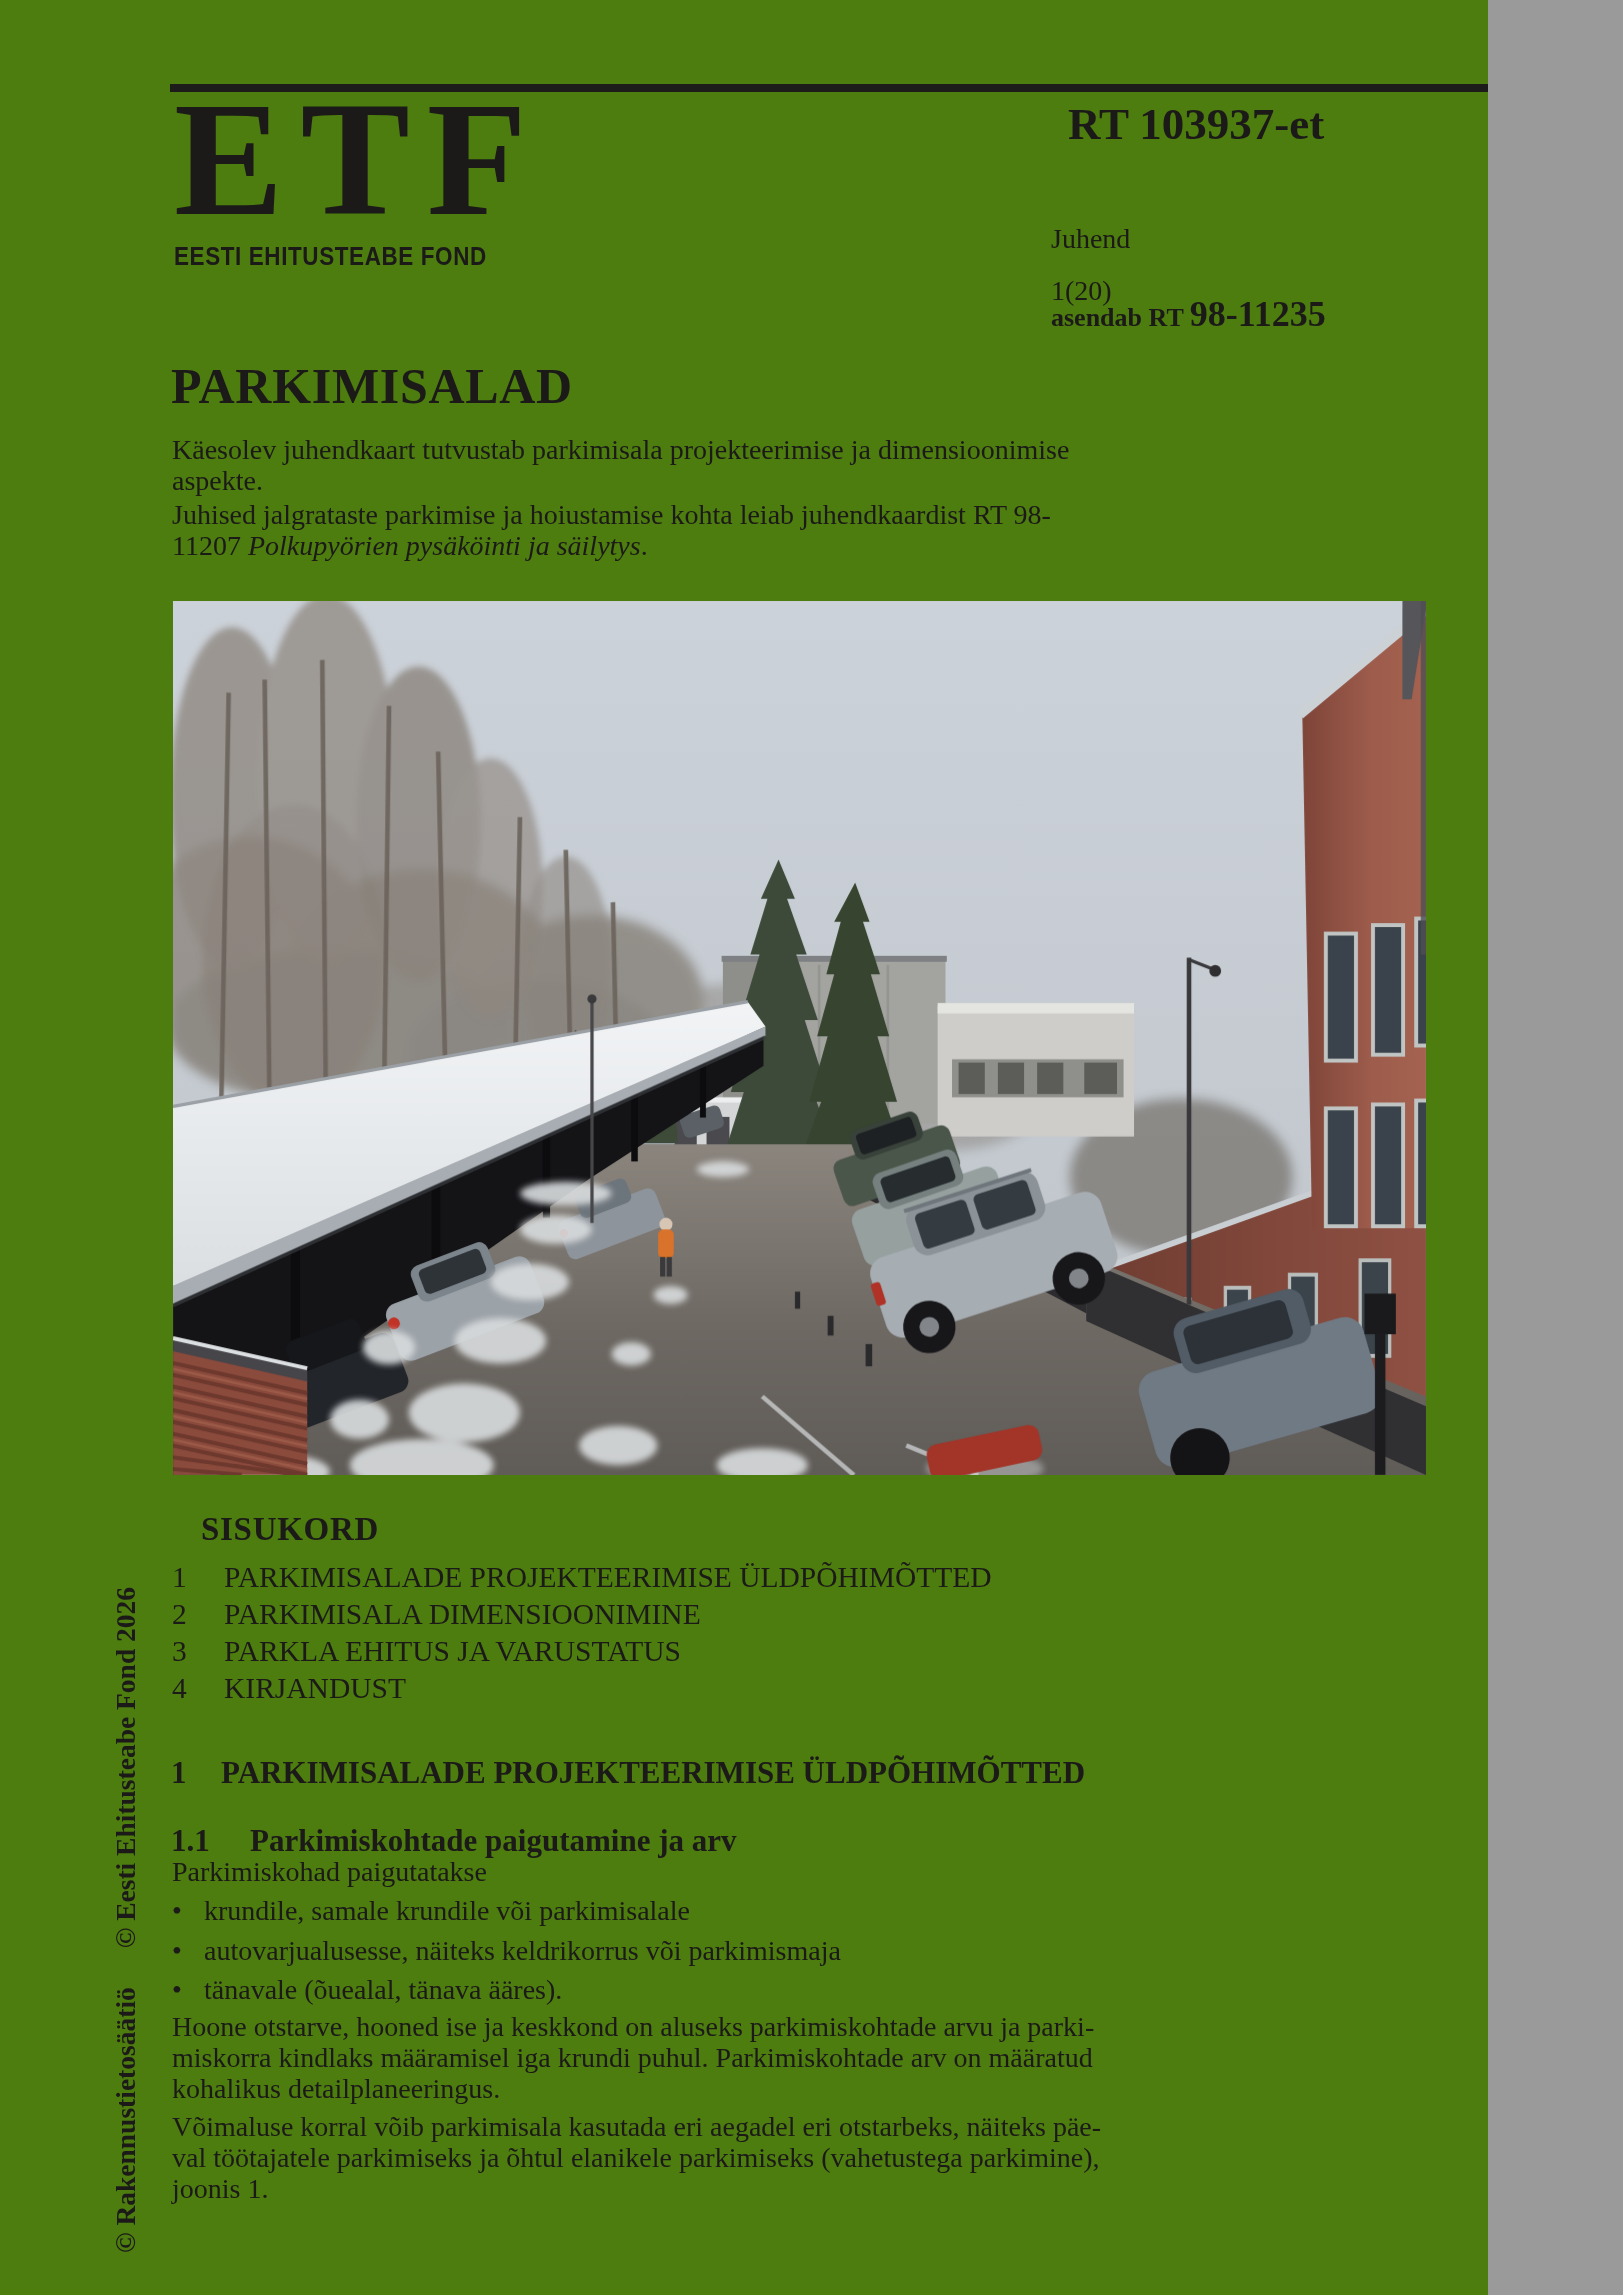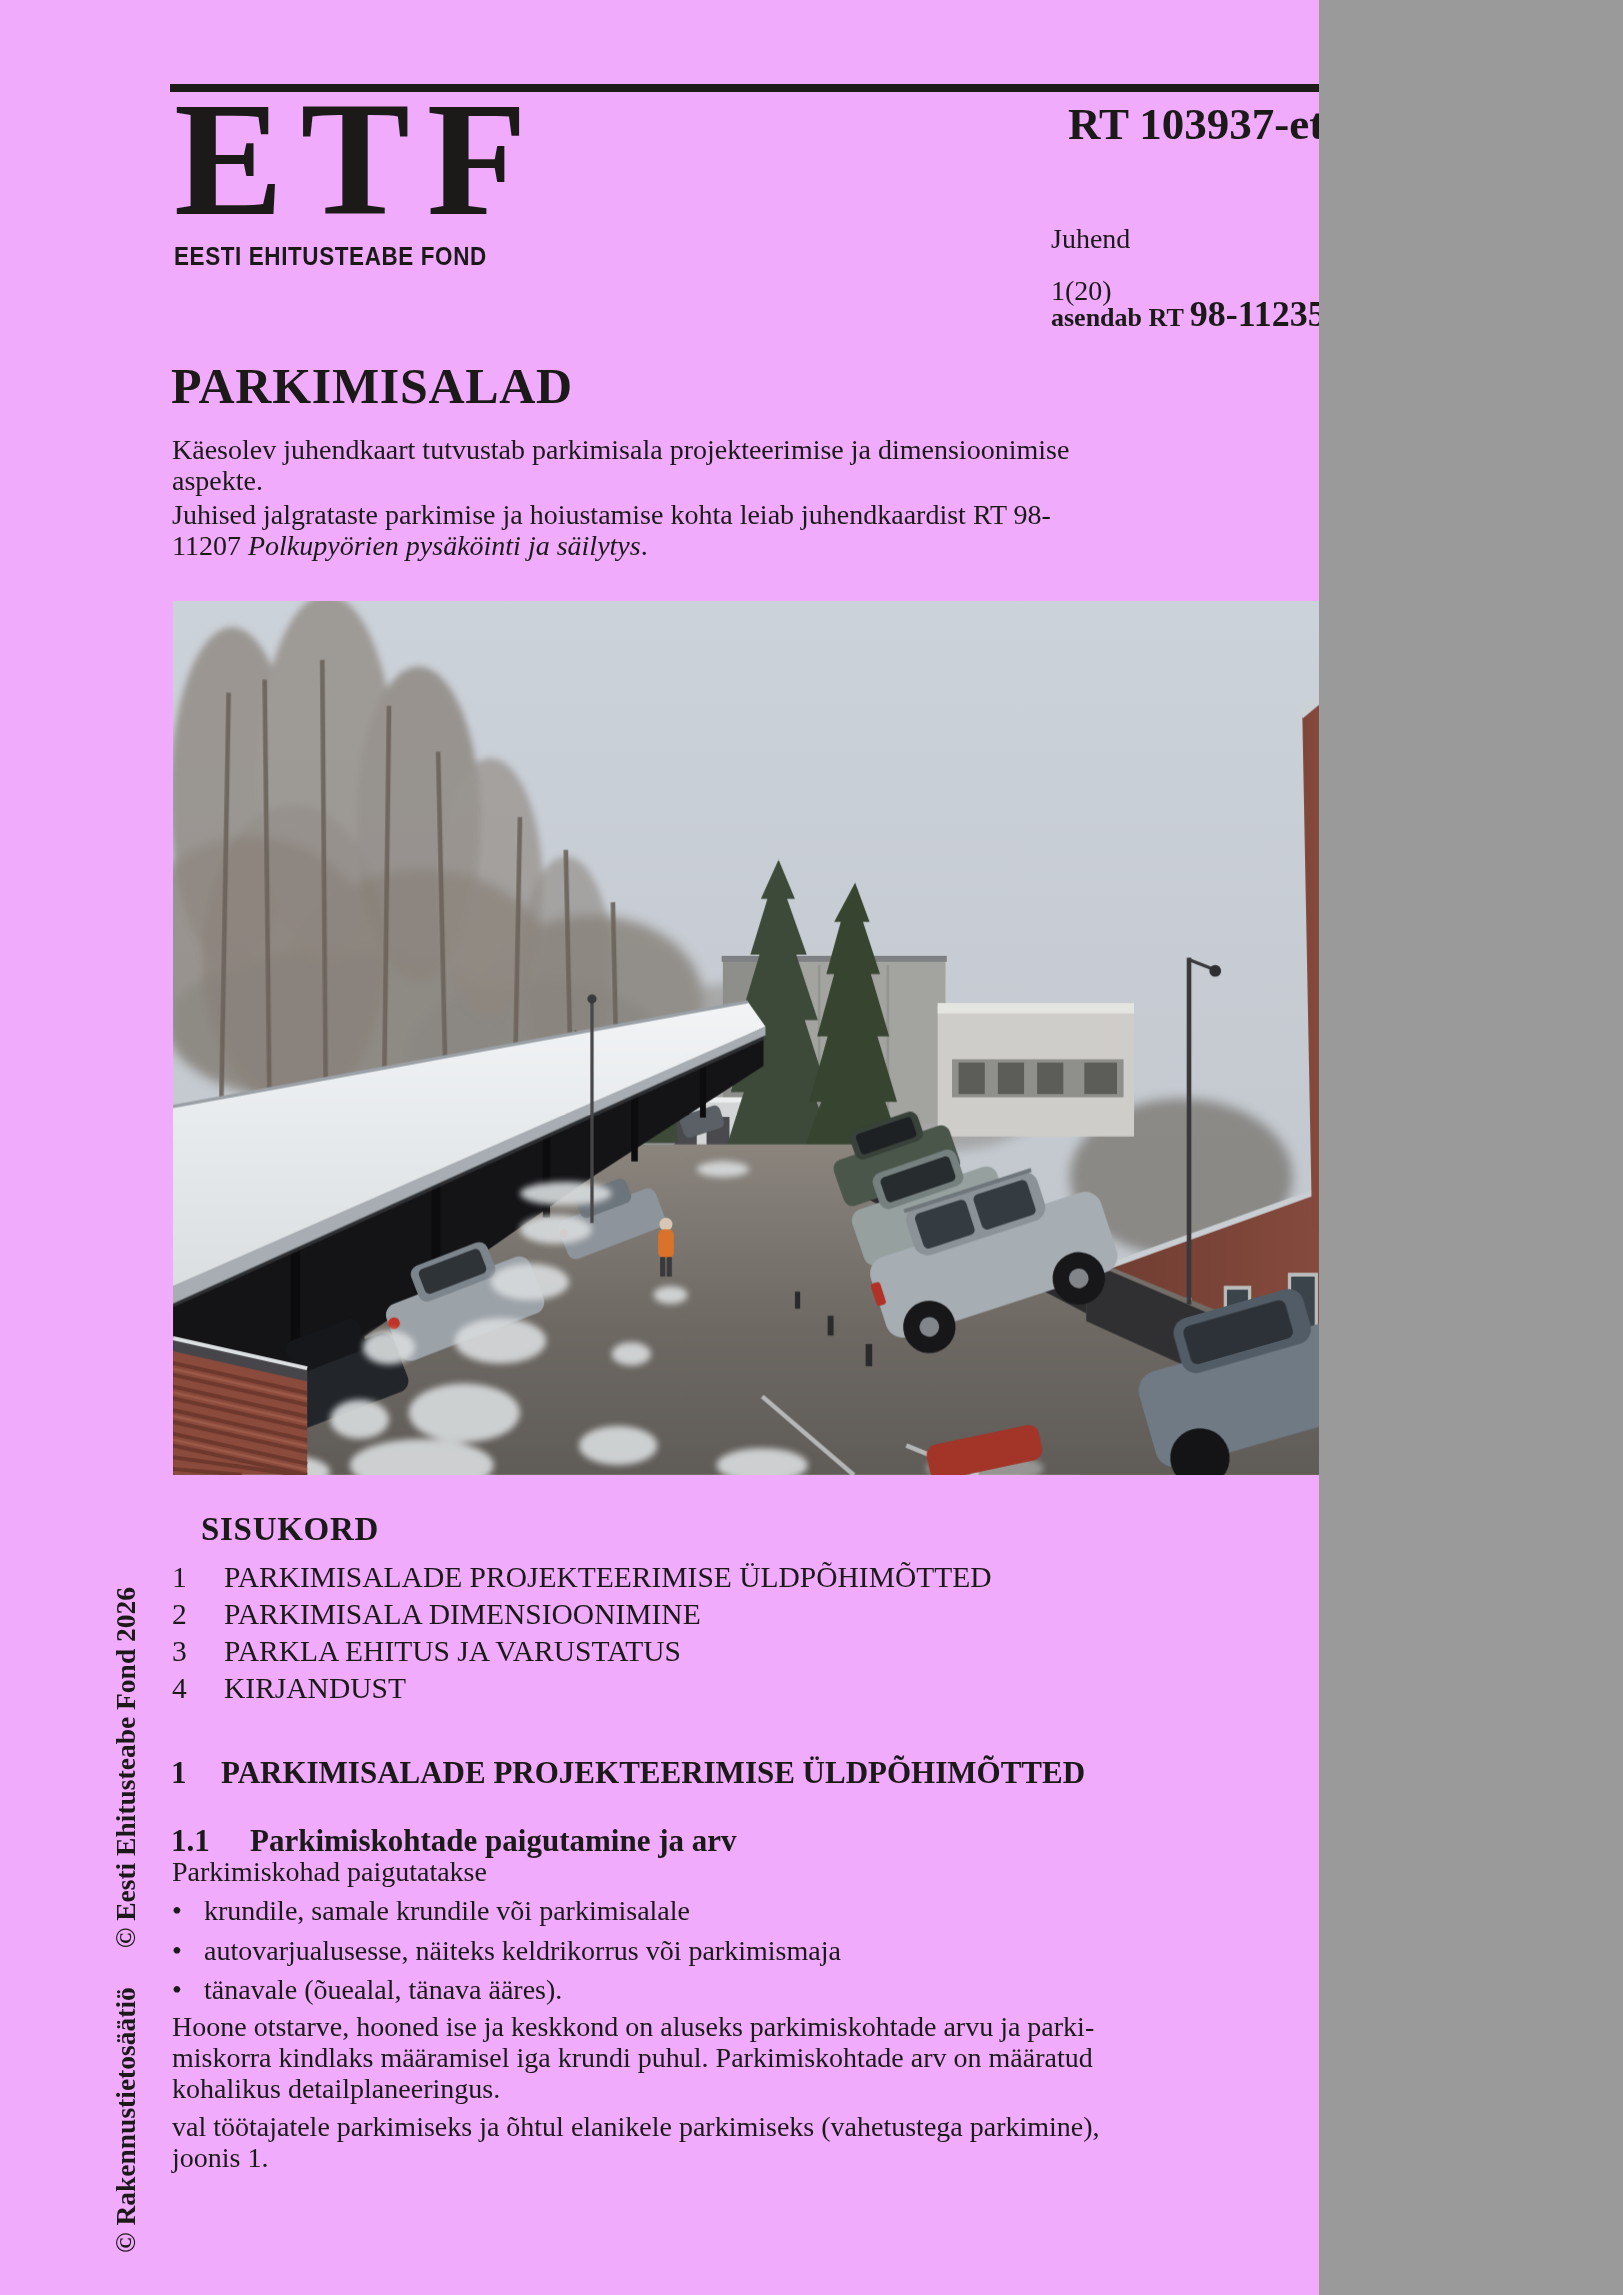--- a/index.html
+++ b/index.html
@@ -1,18 +1,18 @@
 <!DOCTYPE html>
 <html style="font-size:10.5px"><head>
 <meta charset="utf-8">
 <style>
   * { margin:0; padding:0; box-sizing:border-box; }
   html,body { background:#9a9a9a; }
   .page {
-    position:relative; width:1319px; height:2295px; background:#f0abfc;
+    position:relative; width:1488px; height:2295px; background:#4d7c0f;
     font-family:"Liberation Serif","DejaVu Serif",serif; color:#1b1a18; overflow:hidden;
   }
   .abs { position:absolute; }
   .top-rule { left:170px; top:84px; width:1377px; height:7.9px; background:#1d1c1b; }
 
   .etf-logo { left:174px; top:77px; font-size:164px; line-height:1; font-weight:bold; letter-spacing:17px; }
   .etf-sub  { left:174px; top:242px; font-family:"Liberation Sans","DejaVu Sans",sans-serif;
               font-size:25.5px; font-weight:bold; letter-spacing:0.7px; white-space:nowrap;
               transform:scaleX(0.88); transform-origin:left top; }
 
@@ -406,20 +406,21 @@
     <div class="row"><span class="marker">•</span><span>tänavale (õuealal, tänava ääres).</span></div>
   </div>
 
   <div class="abs body-para para-hoone">
     <div>Hoone otstarve, hooned ise ja keskkond on aluseks parkimiskohtade arvu ja parki-</div>
     <div>miskorra kindlaks määramisel iga krundi puhul. Parkimiskohtade arv on määratud</div>
     <div>kohalikus detailplaneeringus.</div>
   </div>
 
   <div class="abs body-para para-voimaluse">
+    <div>Võimaluse korral võib parkimisala kasutada eri aegadel eri otstarbeks, näiteks päe-</div>
     <div>val töötajatele parkimiseks ja õhtul elanikele parkimiseks (vahetustega parkimine),</div>
     <div>joonis 1.</div>
   </div>
 
   <div class="abs sidebar-copyright">
     <span class="part1">© Rakennustietosäätiö</span><span class="part2">© Eesti Ehitusteabe Fond 2026</span>
   </div>
 
 </div>
 

